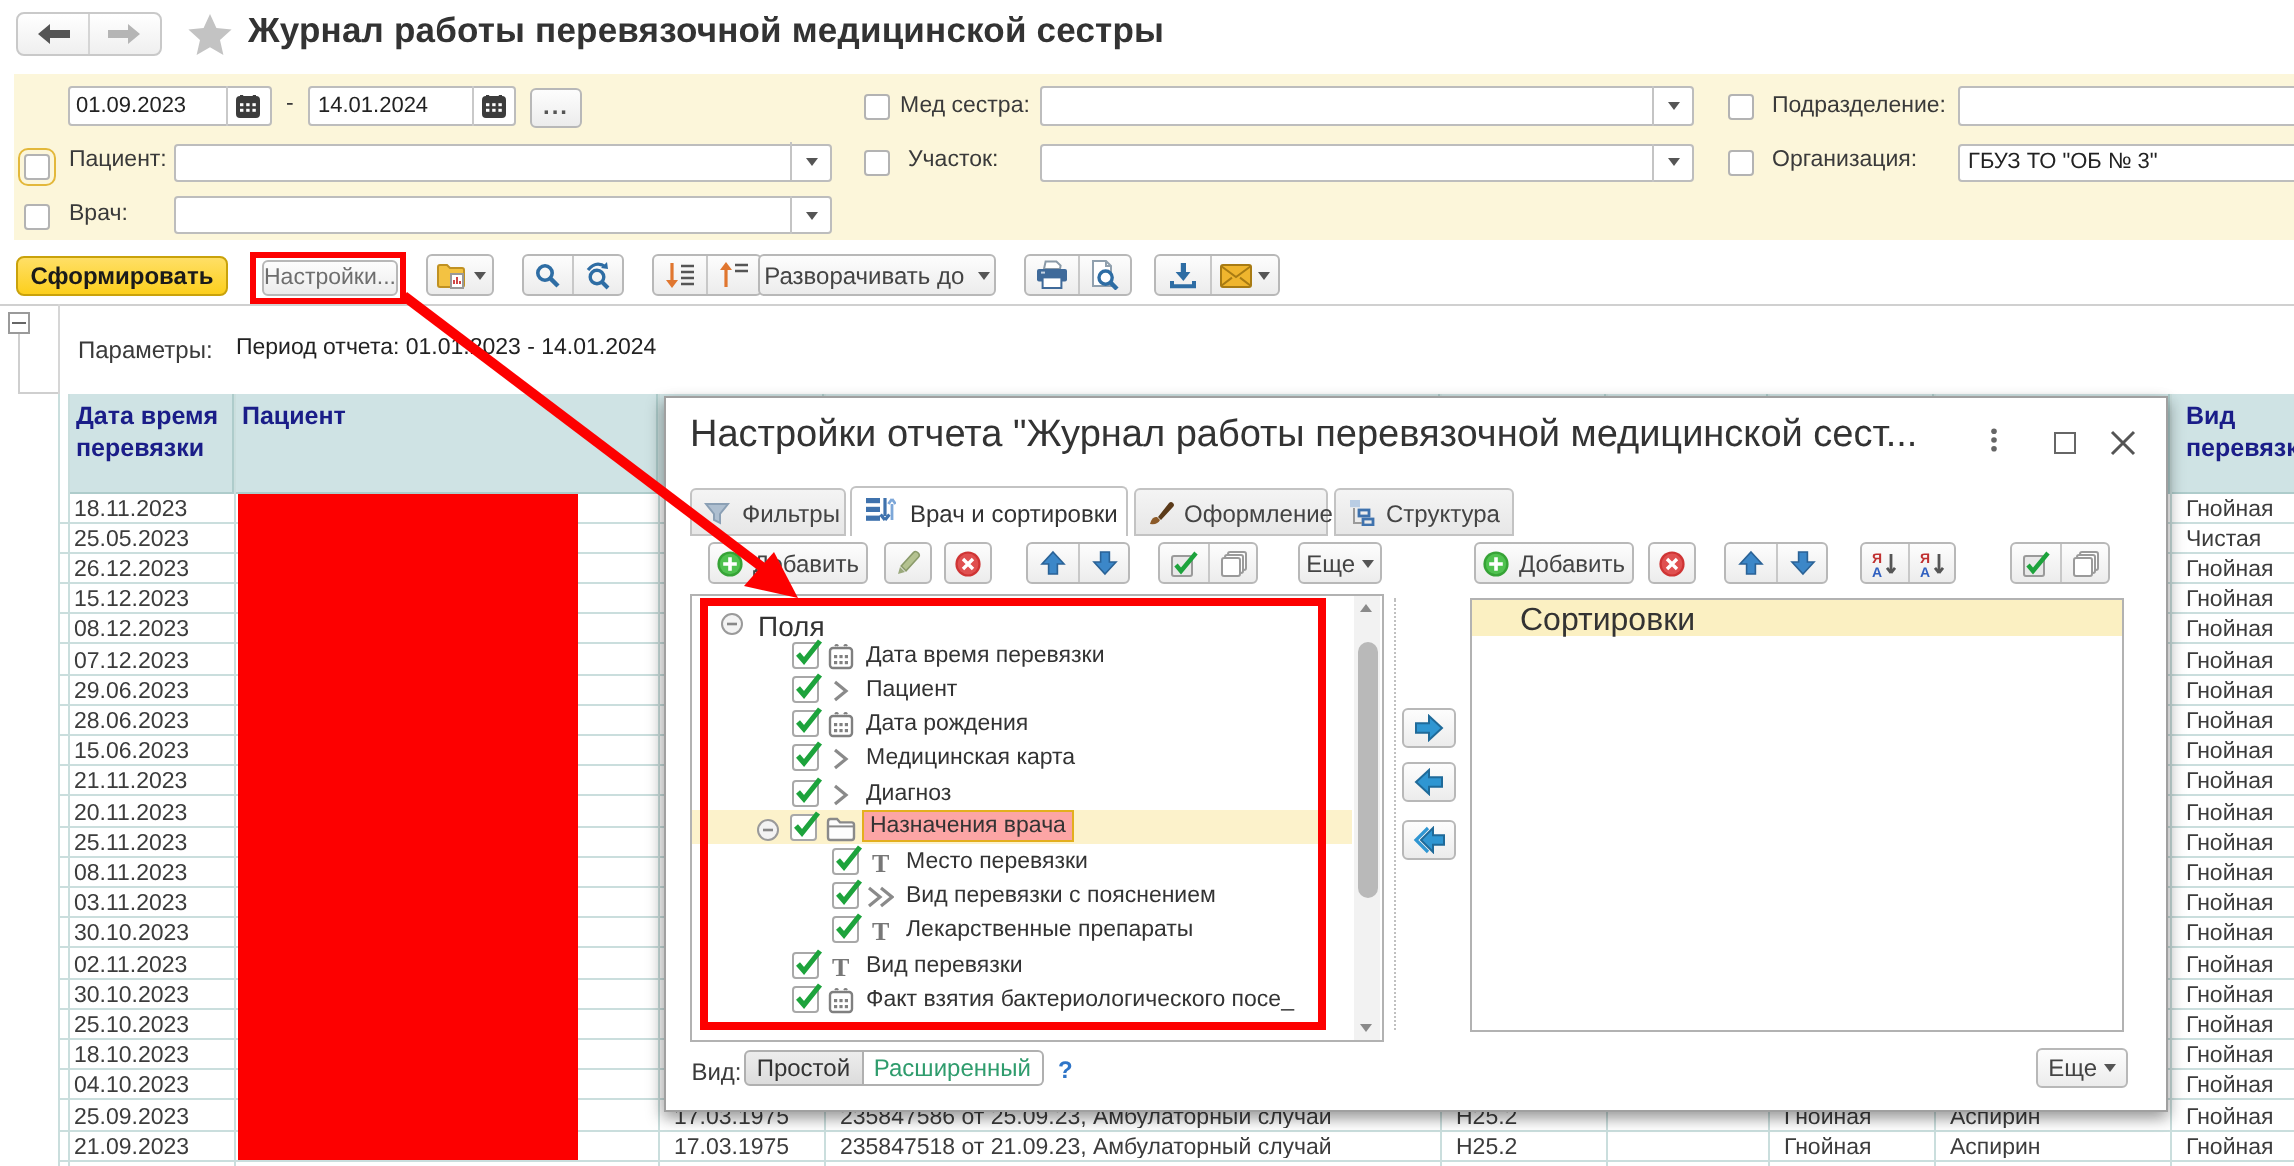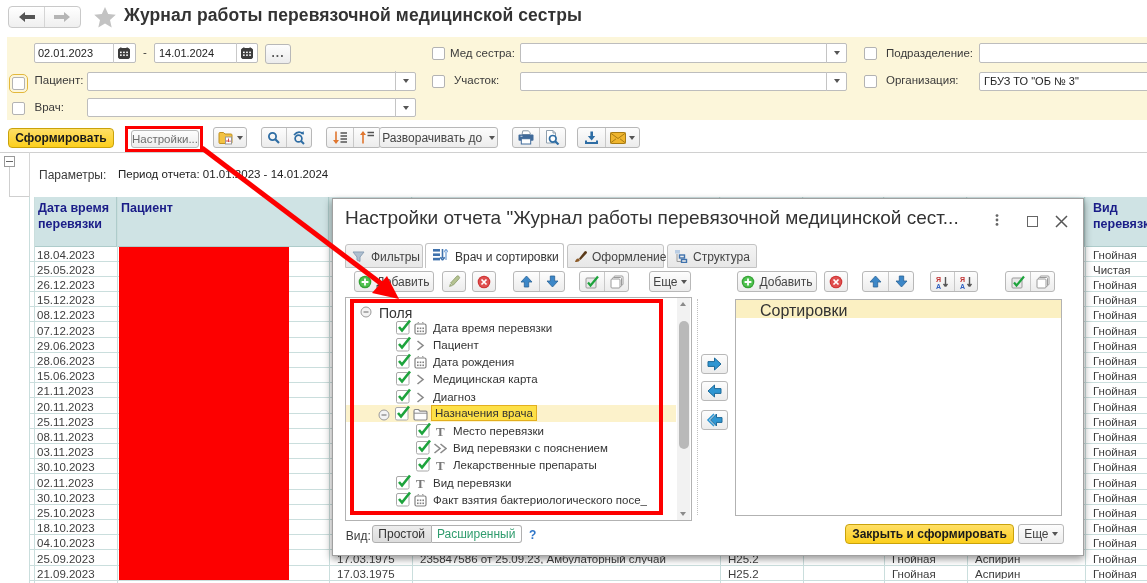--- a/index.html
+++ b/index.html
@@ -32,21 +32,21 @@
   </svg>
 <svg class="abs" style="left:94px;top:7px" width="22" height="21" viewBox="0 0 22 21">
     <path d="M11 0 L14.2 7 L21.8 7.8 L16 13 L17.7 20.5 L11 16.6 L4.3 20.5 L6 13 L0.2 7.8 L7.8 7 Z" fill="#c3c3c3"></path>
   </svg>
 <div class="abs" style="left:124px;top:5px;font-size:17.5px;font-weight:bold;color:#333;letter-spacing:0.1px">Журнал работы перевязочной медицинской сестры</div>
 
 <div class="abs" style="left:7px;top:37px;width:1140px;height:83px;background:#fcf6da"></div>
 
 <div class="inp" style="left:34px;top:43px;width:102px;height:20px"></div>
 <div class="abs" style="left:113px;top:43px;width:1px;height:20px;background:#c9c9c9"></div>
-<div class="lbl" style="left:38px;top:46.5px;color:#222;font-size:11px">02.01.2023</div>
+<div class="lbl" style="left:38px;top:46.5px;color:#222;font-size:11px">01.09.2023</div>
 <svg class="abs" style="left:118px;top:47px" width="12" height="12" viewBox="0 0 12 12">
     <rect x="0.5" y="1.5" width="11" height="10" rx="1.5" fill="#3c3c3c" stroke="#3c3c3c"></rect>
     <path d="M2.8 0.5 v2.2 M9.2 0.5 v2.2" stroke="#3c3c3c" stroke-width="1.6" fill="none"></path>
     <g fill="#fff">
       <rect x="2" y="4.6" width="1.7" height="1.5"></rect>
       <rect x="5.1" y="4.6" width="1.7" height="1.5"></rect>
       <rect x="8.2" y="4.6" width="1.7" height="1.5"></rect>
       <rect x="2" y="7.4" width="1.7" height="1.5"></rect>
       <rect x="5.1" y="7.4" width="1.7" height="1.5"></rect>
       <rect x="8.2" y="7.4" width="1.7" height="1.5"></rect>
@@ -202,21 +202,21 @@
 <div class="hcell" style="left:117px;top:197px;width:212px;height:50px">Пациент</div>
 <div class="hcell" style="left:329px;top:197px;width:83px;height:50px">Дата рождения</div>
 <div class="hcell" style="left:412px;top:197px;width:308px;height:50px">Медицинская карта</div>
 <div class="hcell" style="left:720px;top:197px;width:83px;height:50px">Диагноз</div>
 <div class="hcell" style="left:803px;top:197px;width:81px;height:50px">Место перевязки</div>
 <div class="hcell" style="left:884px;top:197px;width:83px;height:50px">Вид перевязки с пояснением</div>
 <div class="hcell" style="left:967px;top:197px;width:118px;height:50px">Лекарственные препараты</div>
 <div class="hcell" style="left:1085px;top:197px;width:63px;height:50px;padding-left:8px">Вид перевязки</div>
 
 <div class="trow" style="top:246.5px;height:15.2px">
-    <div class="tcell" style="left:4px;width:84px">18.04.2023</div>
+    <div class="tcell" style="left:4px;width:84px">18.11.2023</div>
     <div class="tcell" style="left:304px;width:79px">17.03.1975</div>
     <div class="tcell" style="left:387px;width:300px">235847586 от 18.12.23, Амбулаторный случай</div>
     <div class="tcell" style="left:695px;width:75px">H25.2</div>
     <div class="tcell" style="left:859px;width:75px">Гнойная</div>
     <div class="tcell" style="left:942px;width:90px">Аспирин</div>
     <div class="tcell" style="left:1060px;width:58px">Гнойная</div>
   </div>
 <div class="trow" style="top:261.7px;height:15.2px">
     <div class="tcell" style="left:4px;width:84px">25.05.2023</div>
     <div class="tcell" style="left:304px;width:79px">17.03.1975</div>
@@ -393,20 +393,21 @@
     <div class="tcell" style="left:304px;width:79px">17.03.1975</div>
     <div class="tcell" style="left:387px;width:300px">235847586 от 25.09.23, Амбулаторный случай</div>
     <div class="tcell" style="left:695px;width:75px">H25.2</div>
     <div class="tcell" style="left:859px;width:75px">Гнойная</div>
     <div class="tcell" style="left:942px;width:90px">Аспирин</div>
     <div class="tcell" style="left:1060px;width:58px">Гнойная</div>
   </div>
 <div class="trow" style="top:565.7px;height:15.2px">
     <div class="tcell" style="left:4px;width:84px">21.09.2023</div>
     <div class="tcell" style="left:304px;width:79px">17.03.1975</div>
+    <div class="tcell" style="left:387px;width:300px">235847518 от 21.09.23, Амбулаторный случай</div>
     <div class="tcell" style="left:695px;width:75px">H25.2</div>
     <div class="tcell" style="left:859px;width:75px">Гнойная</div>
     <div class="tcell" style="left:942px;width:90px">Аспирин</div>
     <div class="tcell" style="left:1060px;width:58px">Гнойная</div>
   </div>
 <div class="vline" style="left:117px;top:197px;height:386px"></div>
 <div class="vline" style="left:329px;top:197px;height:386px"></div>
 <div class="vline" style="left:412px;top:197px;height:386px"></div>
 <div class="vline" style="left:720px;top:197px;height:386px"></div>
 <div class="vline" style="left:803px;top:197px;height:386px"></div>
@@ -582,21 +583,21 @@
       <path d="M3.5 6 h5" stroke="#888" stroke-width="1.3"></path>
     </svg>
     <svg class="abs" style="left:62px;top:205.7px" width="17" height="16" viewBox="0 0 17 16">
       <rect x="0.5" y="2.5" width="12.5" height="12.5" rx="1.5" fill="#fff" stroke="#a8a8a8"></rect>
       <path d="M3 8 L6 11.5 L14 1.5" fill="none" stroke="#1da33c" stroke-width="2.6"></path>
     </svg>
     <svg class="abs" style="left:80px;top:208.7px" width="15" height="13" viewBox="0 0 15 13">
       <path d="M1 3 Q1 1.5 2.2 1.5 L5.5 1.5 L7 3.2 L12.8 3.2 Q14 3.2 14 4.4 L14 10.6 Q14 12 12.8 12 L2.2 12 Q1 12 1 10.6 Z" fill="#fdfdfd" stroke="#8a8a8a" stroke-width="1.2"></path>
       <path d="M1 5.2 L14 5.2" stroke="#8a8a8a" stroke-width="1"></path>
     </svg>
-    <div class="abs" style="left:98px;top:206.2px;height:16px;border:1.6px solid #e3af1e;background:#fde047;font-size:11.5px;color:#333;padding:0.5px 3px 0 3px">Назначения врача</div>
+    <div class="abs" style="left:98px;top:206.2px;height:16px;border:1.6px solid #e3af1e;background:#fca5a5;font-size:11.5px;color:#333;padding:0.5px 3px 0 3px">Назначения врача</div>
     <svg class="abs" style="left:83px;top:222.89999999999998px" width="17" height="16" viewBox="0 0 17 16">
       <rect x="0.5" y="2.5" width="12.5" height="12.5" rx="1.5" fill="#fff" stroke="#a8a8a8"></rect>
       <path d="M3 8 L6 11.5 L14 1.5" fill="none" stroke="#1da33c" stroke-width="2.6"></path>
     </svg>
     <div class="abs" style="left:103px;top:224.89999999999998px;font-family:'Liberation Serif',serif;font-size:13px;color:#777;font-weight:bold">T</div>
     <div class="abs" style="left:120px;top:225.89999999999998px;font-size:11.5px;color:#333;white-space:nowrap">Место перевязки</div>
     <svg class="abs" style="left:83px;top:240.1px" width="17" height="16" viewBox="0 0 17 16">
       <rect x="0.5" y="2.5" width="12.5" height="12.5" rx="1.5" fill="#fff" stroke="#a8a8a8"></rect>
       <path d="M3 8 L6 11.5 L14 1.5" fill="none" stroke="#1da33c" stroke-width="2.6"></path>
     </svg>
@@ -715,21 +716,20 @@
     </div>
 
  <div class="abs" style="left:402px;top:100px;width:327px;height:217px;border:1px solid #b2b2b2;background:#fff"></div>
  <div class="abs" style="left:403px;top:101px;width:325px;height:18px;background:#fbf0c2"></div>
  <div class="abs" style="left:427px;top:103px;font-size:16px;color:#333">Сортировки</div>
 
  <div class="abs" style="left:12.7px;top:330px;font-size:12px;color:#3a3a3a">Вид:</div>
  <div class="abs" style="left:38.7px;top:326px;width:60px;height:18px;background:linear-gradient(#ededed,#dcdcdc);border:1px solid #b0b0b0;border-radius:3px 0 0 3px;display:flex;align-items:center;justify-content:center;color:#333">Простой</div>
  <div class="abs" style="left:98.7px;top:326px;width:90px;height:18px;background:#fff;border:1px solid #b0b0b0;border-left:none;border-radius:0 3px 3px 0;display:flex;align-items:center;justify-content:center;color:#2f9c6d">Расширенный</div>
  <div class="abs" style="left:196px;top:329px;color:#2e75c8;font-weight:bold">?</div>
- <div class="abs" style="left:512px;top:325px;width:169px;height:20px;background:linear-gradient(#ffdf66,#fccf1d);border:1px solid #c9a20b;border-radius:4px;display:flex;align-items:center;justify-content:center;font-weight:bold;color:#1a1a1a;font-size:12px">Закрыть и сформировать</div>
  <div class="btn" style="left:685px;top:325px;width:46px;height:20px;color:#444">Еще&nbsp;<span class="caret"></span></div>
 </div>
 
 <div class="abs" style="left:125px;top:126px;width:78px;height:26px;border:3.5px solid #fd0000"></div>
 <svg class="abs" style="left:150px;top:138px;pointer-events:none" width="320" height="180" viewBox="0 0 320 180">
     <line x1="52" y1="10" x2="237" y2="150" stroke="#fd0000" stroke-width="5"></line>
     <polygon points="249,161 222,155 237,138" fill="#fd0000"></polygon>
   </svg>
 <div class="abs" style="left:350px;top:299px;width:313px;height:216px;border:4px solid #fd0000"></div>
 

